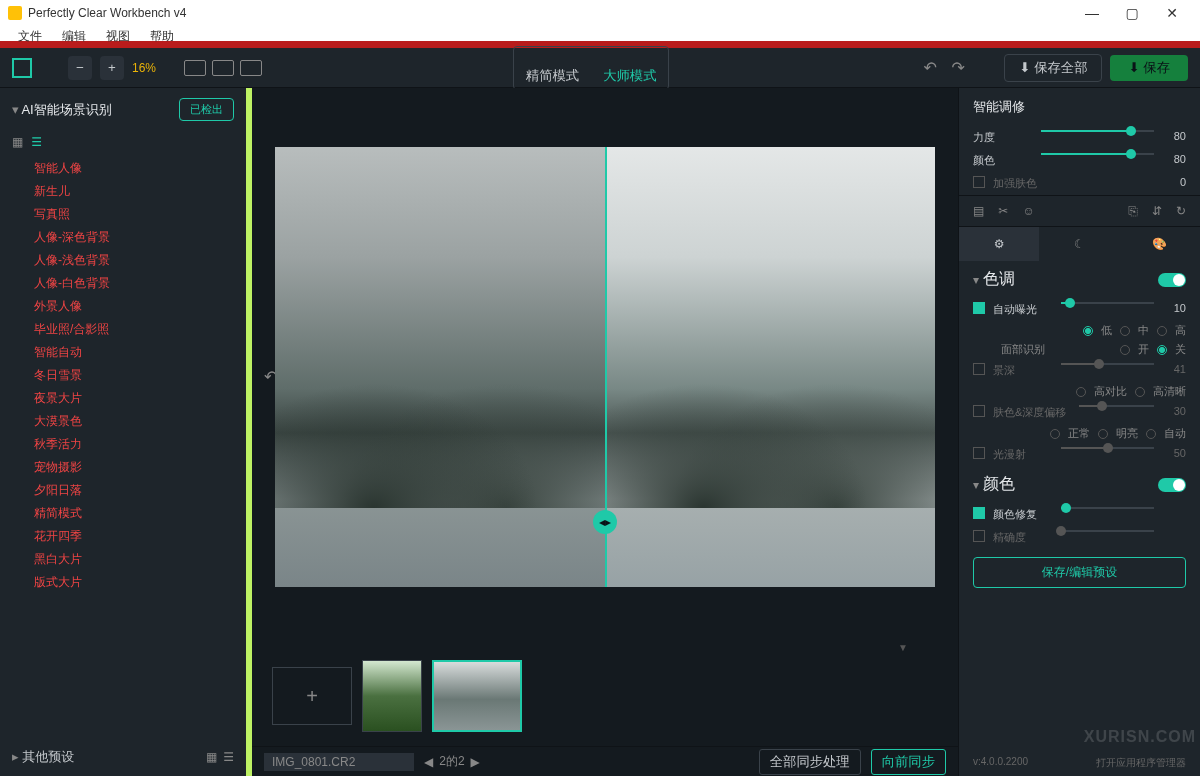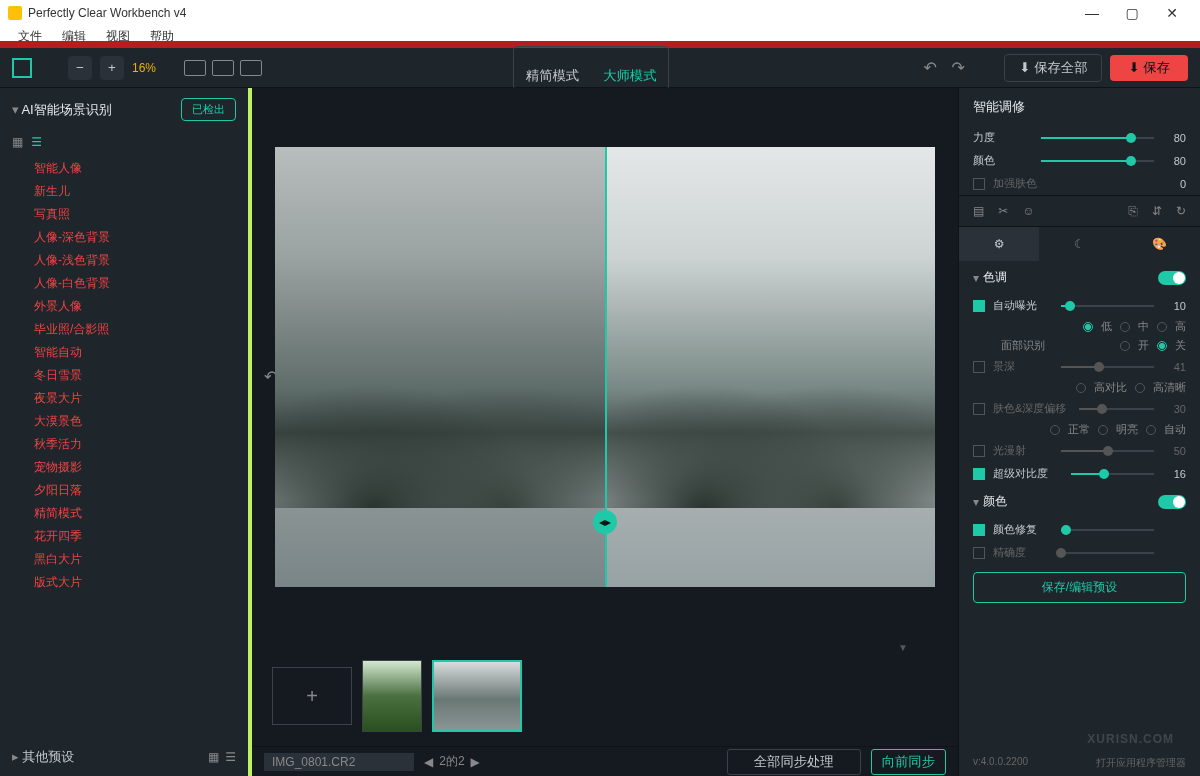--- a/index.html
+++ b/index.html
@@ -22,25 +22,25 @@
 .tb-btn { background: #2a3139; border: none; color: #c4c8cc; width: 24px; height: 24px; border-radius: 4px; cursor: pointer; display: flex; align-items: center; justify-content: center; }
 .zoom-pct { color: #eab308; }
 .tb-group { display: flex; gap: 6px; margin-left: 20px; }
 .view-icon { width: 22px; height: 16px; border: 1px solid #888; border-radius: 2px; }
 .spacer { flex: 1; }
 .mode-group { display: flex; border: 1px solid #3a424a; border-radius: 4px; overflow: hidden; }
 .mode-btn { padding: 4px 12px; background: transparent; border: none; color: #c4c8cc; cursor: pointer; margin-top: 16px; }
 .mode-btn.active { color: #1fc9a8; }
 .history-icon { width: 20px; height: 20px; cursor: pointer; color: #888; font-size: 16px; display: flex; align-items: center; justify-content: center; }
 .save-all-btn { border: 1px solid #3a424a; background: transparent; color: #c4c8cc; padding: 4px 14px; border-radius: 4px; cursor: pointer; }
-.save-btn { background: #ef4444; color: #0a1217; padding: 4px 18px; border-radius: 4px; border: none; cursor: pointer; font-weight: 500; }
+.save-btn { background: #15803d; color: #0a1217; padding: 4px 18px; border-radius: 4px; border: none; cursor: pointer; font-weight: 500; }
 
 
 .main { display: flex; height: 688px; }
-.left-panel { width: 252px; background: #1e252b; border-right: 4px solid #bef264; display: flex; flex-direction: column; }
+.left-panel { width: 252px; background: #1e252b; border-right: 6px solid #bef264; display: flex; flex-direction: column; }
 .center-panel { flex: 1; background: #141a1f; display: flex; flex-direction: column; }
 .right-panel { width: 242px; background: #1e252b; border-left: 1px solid #0f1317; display: flex; flex-direction: column; overflow: hidden; }
 
 
 .lp-header { display: flex; align-items: center; padding: 10px 12px; }
 .lp-title { flex: 1; font-size: 13px; color: #e4e7ea; }
 .lp-title::before { content: "▾ "; color: #888; }
 .detect-btn { border: 1px solid #1fc9a8; color: #1fc9a8; background: transparent; padding: 3px 10px; border-radius: 4px; cursor: pointer; font-size: 11px; }
 .lp-view-toggle { padding: 4px 12px; display: flex; gap: 8px; }
 .view-tg { color: #888; cursor: pointer; }
@@ -69,26 +69,26 @@
 .thumb-add { width: 80px; height: 58px; border: 1px solid #3a424a; display: flex; align-items: center; justify-content: center; color: #888; font-size: 20px; cursor: pointer; }
 .thumb { width: 90px; height: 72px; border: 1px solid #3a424a; cursor: pointer; background: linear-gradient(to bottom, #d4e8d0 0%, #4a7040 50%, #2a5020 100%); }
 .thumb.portrait { width: 60px; }
 .thumb.active { border: 2px solid #1fc9a8; }
 .thumb.landscape { background: linear-gradient(to bottom, #d8dcdc 0%, #6a7875 55%, #8a9595 100%); }
 
 .bottom-bar { height: 30px; display: flex; align-items: center; gap: 10px; padding: 0 12px; border-top: 1px solid #0f1317; }
 .filename-box { background: #2a3139; padding: 2px 8px; width: 150px; color: #888; }
 .pager { display: flex; align-items: center; gap: 6px; color: #888; }
 .pager-btn { color: #888; cursor: pointer; }
-.sync-all { border: 1px solid #3a424a; padding: 3px 26px; background: transparent; color: #c4c8cc; cursor: pointer; border-radius: 3px; margin-left: auto; }
+.sync-all { border: 1px solid #3a424a; padding: 3px 10px; background: transparent; color: #c4c8cc; cursor: pointer; border-radius: 3px; margin-left: auto; }
 .sync-fwd { border: 1px solid #1fc9a8; padding: 3px 10px; background: transparent; color: #1fc9a8; cursor: pointer; border-radius: 3px; }
 
 
 .rp-section-title { padding: 10px 14px; font-size: 13px; color: #e4e7ea; }
-.slider-row { display: flex; align-items: center; padding: 4px 14px; gap: 8px; }
+.slider-row { display: flex; padding: 4px 14px; gap: 8px; }
 .slider-row .cb { width: 12px; height: 12px; border: 1px solid #555; cursor: pointer; flex-shrink: 0; }
 .slider-row .cb.checked { background: #1fc9a8; border-color: #1fc9a8; }
 .slider-row .label { width: 60px; font-size: 11px; color: #c4c8cc; flex-shrink: 0; }
 .slider-row .label.dim { color: #666; }
 .slider-row .track { flex: 1; height: 2px; background: #3a424a; position: relative; }
 .slider-row .track .fill { position: absolute; height: 100%; background: #1fc9a8; }
 .slider-row .track .thumb-dot { position: absolute; width: 10px; height: 10px; background: #1fc9a8; border-radius: 50%; top: -4px; transform: translateX(-50%); }
 .slider-row .track.dim .fill { background: #555; }
 .slider-row .track.dim .thumb-dot { background: #555; }
 .slider-row .val { width: 24px; text-align: right; font-size: 11px; color: #c4c8cc; }
@@ -98,25 +98,25 @@
 .toggle { width: 28px; height: 14px; background: #1fc9a8; border-radius: 7px; position: relative; cursor: pointer; }
 .toggle::after { content: ""; position: absolute; right: 1px; top: 1px; width: 12px; height: 12px; background: #fff; border-radius: 50%; }
 .rp-tools { display: flex; gap: 14px; padding: 8px 14px; border-top: 1px solid #0f1317; border-bottom: 1px solid #0f1317; color: #888; }
 .rp-tools .rt-spacer { flex: 1; }
 .rp-tools span { cursor: pointer; }
 .rp-tabs { display: flex; padding: 0; }
 .rp-tab { flex: 1; padding: 10px 0; text-align: center; cursor: pointer; color: #888; }
 .rp-tab.active { background: #2a3139; color: #c4c8cc; }
 .section-hdr { display: flex; align-items: center; padding: 8px 14px; }
 .section-hdr::before { content: "▾ "; color: #888; margin-right: 4px; }
-.section-hdr .t { flex: 1; font-size: 12px; color: #e4e7ea; }
+.section-hdr .t { flex: 1; font-size: 16px; color: #e4e7ea; }
 .preset-save-btn { margin: 8px 14px; border: 1px solid #1fc9a8; color: #1fc9a8; background: transparent; padding: 6px; border-radius: 4px; cursor: pointer; text-align: center; }
 .rp-footer { padding: 6px 14px; font-size: 10px; color: #666; display: flex; margin-top: auto; }
 .rp-footer .v { flex: 1; }
-.watermark { position: absolute; right: 26px; bottom: 30px; color: rgba(255,255,255,0.15); font-size: 12px; font-weight: bold; letter-spacing: 1px; pointer-events: none; }
+.watermark { position: absolute; right: 4px; bottom: 30px; color: rgba(255,255,255,0.15); font-size: 16px; font-weight: bold; letter-spacing: 1px; pointer-events: none; }
 </style>
 </head>
 <body>
 
 <div class="titlebar">
   <div class="app-icon"></div>
   <div class="title">Perfectly Clear Workbench v4</div>
   <div class="win-btns">
     <div class="win-btn">—</div>
     <div class="win-btn">▢</div>
@@ -328,29 +328,20 @@
     </div>
     <div class="slider-row">
       <div class="cb"></div>
       <span class="label dim">光漫射</span>
       <div class="track dim">
           <div class="fill" style="width:50%"></div>
           <div class="thumb-dot" style="left:50%"></div>
         </div>
       <span class="val" style="color:#666">50</span>
     </div>
-    <div class="slider-row">
-      <div class="cb checked"></div>
-      <span class="label" style="width:70px">超级对比度</span>
-      <div class="track">
-          <div class="fill" style="width:40%"></div>
-          <div class="thumb-dot" style="left:40%"></div>
-        </div>
-      <span class="val">16</span>
-    </div>
 
     <div class="section-hdr">
       <span class="t">颜色</span>
       <div class="toggle"></div>
     </div>
     <div class="slider-row">
       <div class="cb checked"></div>
       <span class="label">颜色修复</span>
       <div class="track">
           <div class="fill" style="width:5%"></div>

